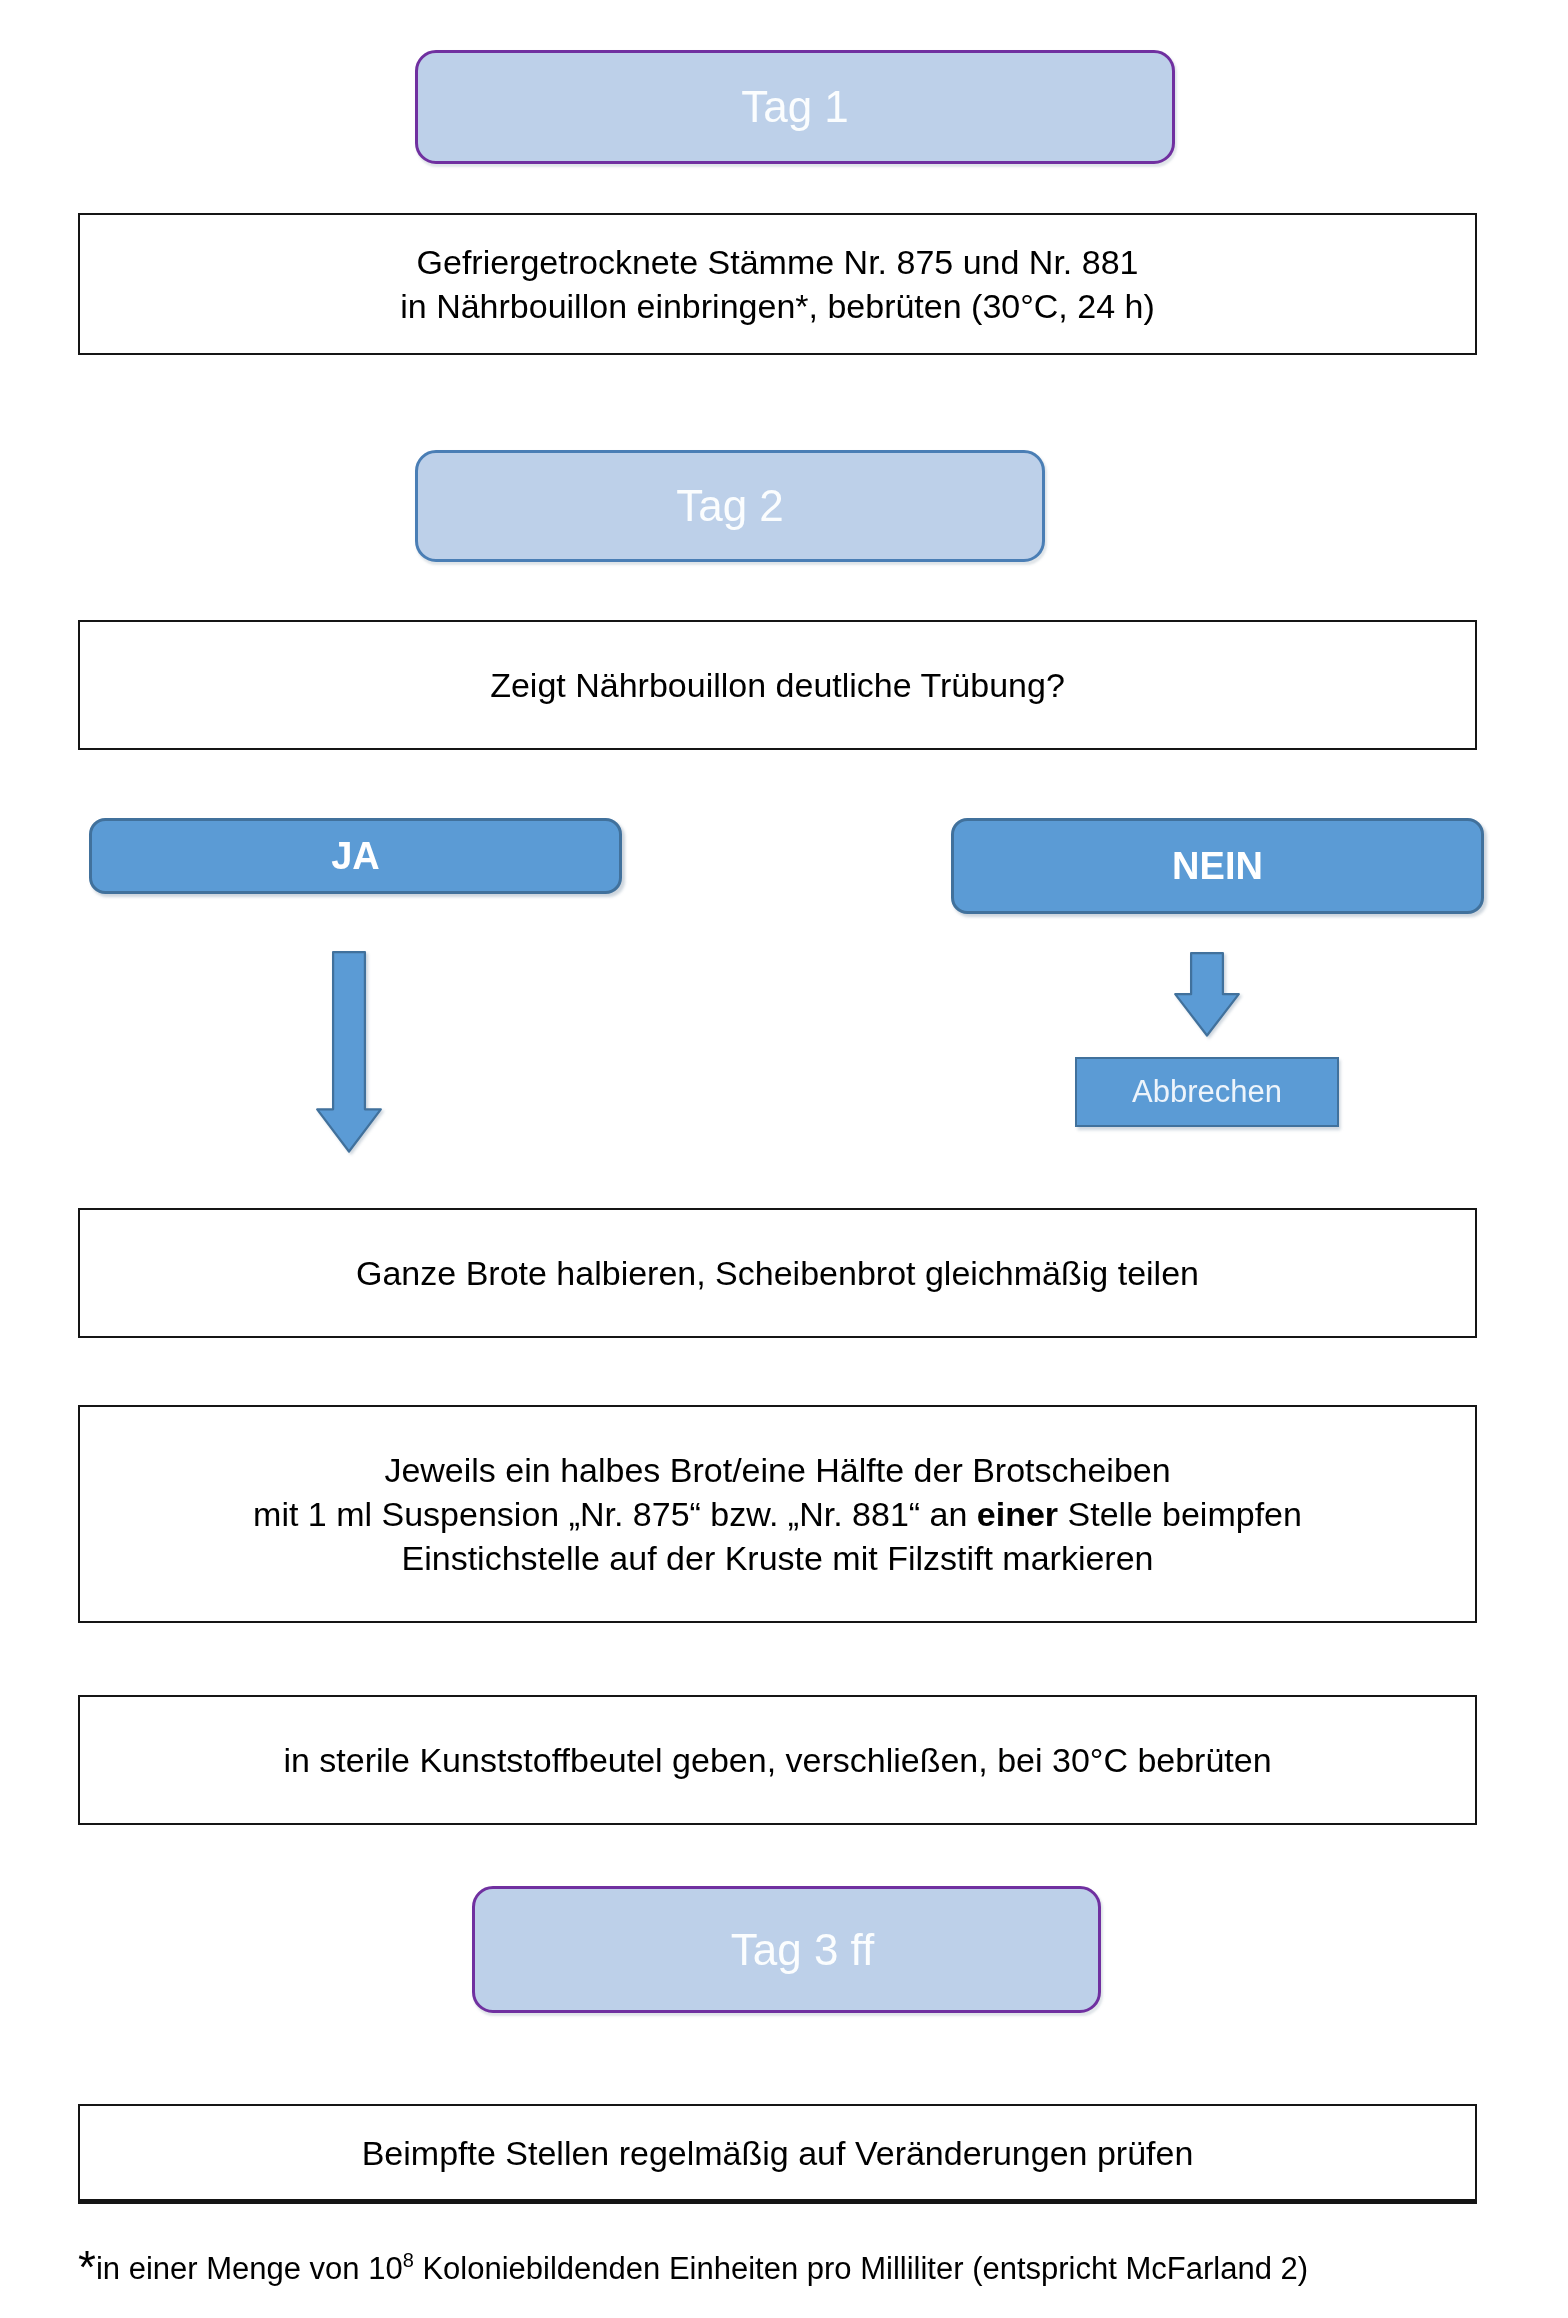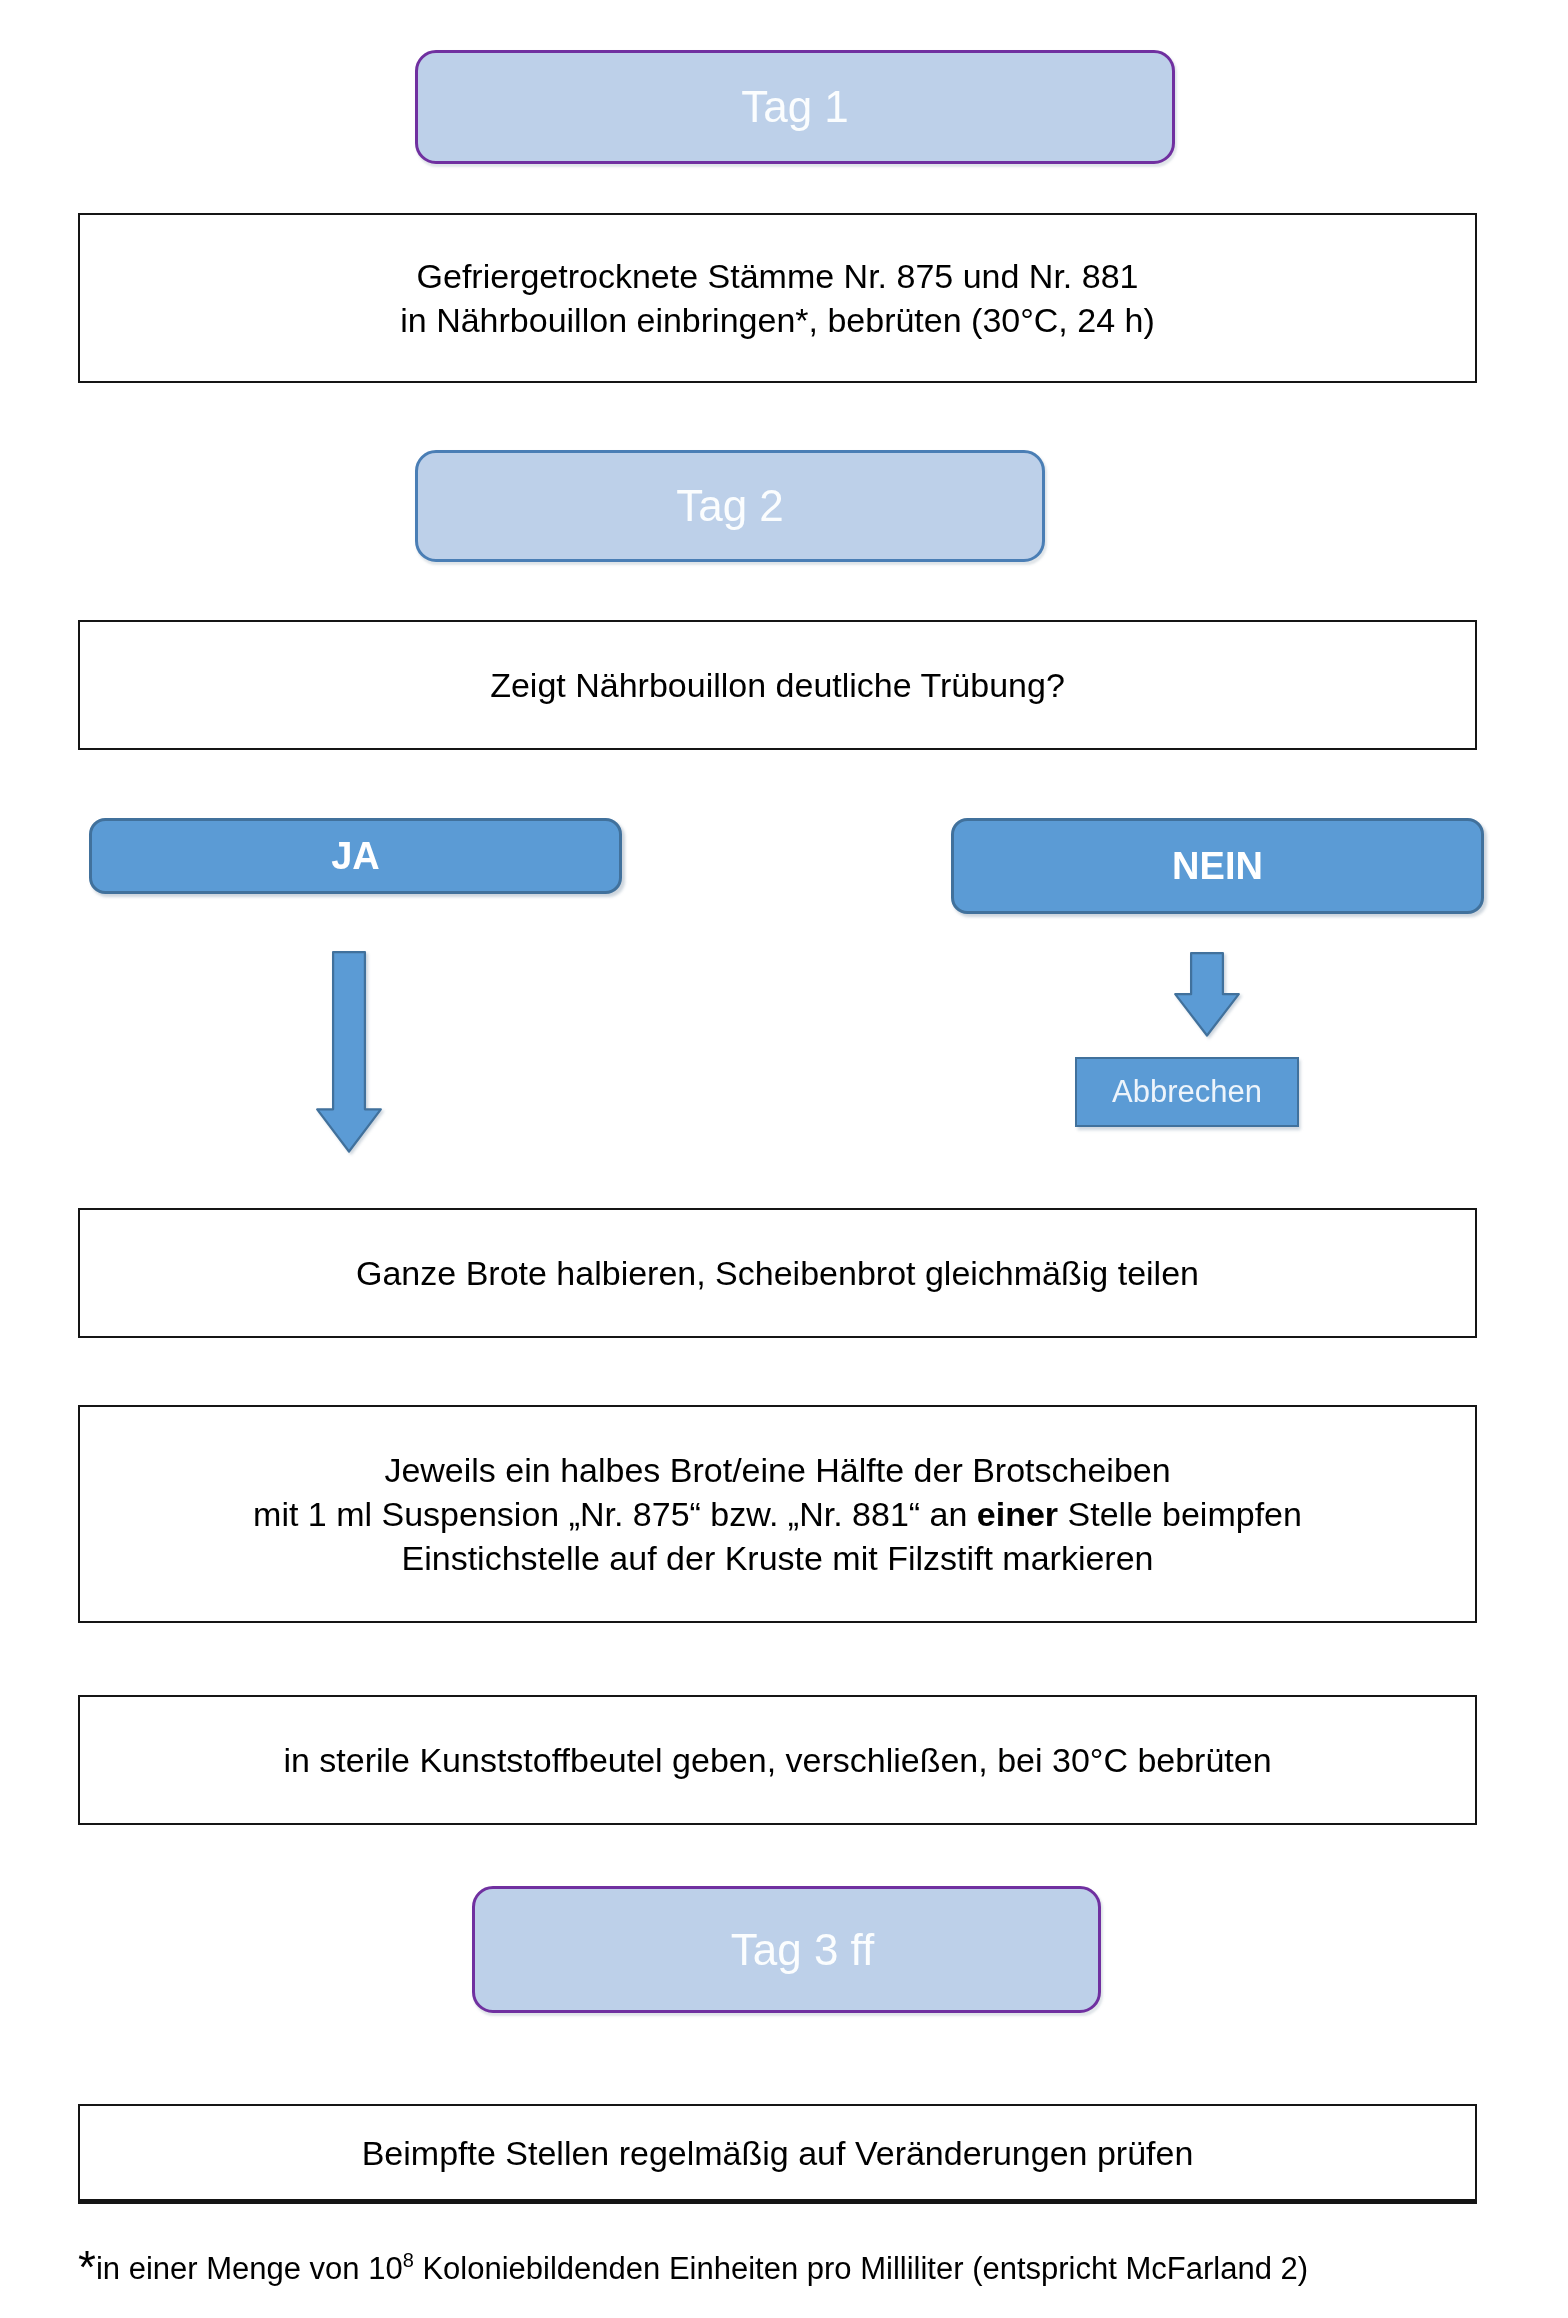--- a/index.html
+++ b/index.html
@@ -52,35 +52,35 @@
     border-radius: 16.3px;
     display: flex;
     align-items: center;
     justify-content: center;
     color: #ffffff;
     font-weight: bold;
     font-size: 38px;
     box-shadow: 2.2px 3px 3px rgba(130,150,170,0.40);
   }
   #tag1 { left: 415px; top: 50px;   width: 760px; height: 114px; }
-  #box1 { top: 213px;  height: 170px; text-align: right; }
+  #box1 { top: 213px;  height: 142px; text-align: right; }
   #tag2 { left: 415px; top: 450px;  width: 630px; height: 112px; }
   #box2 { top: 620px;  height: 130px; }
   #ja   { left: 89px;  top: 818px; width: 533px; height: 76px; }
   #nein { left: 951px; top: 818px; width: 533px; height: 96px; }
   .arrow {
     position: absolute;
     display: block;
     filter: drop-shadow(2.2px 2.2px 1.5px rgba(130,150,170,0.40));
   }
   #arrow-ja   { left: 316px;  top: 951px; }
   #arrow-nein { left: 1174px; top: 952px; }
   #abbrechen {
     position: absolute;
-    left: 1075px; top: 1057px; width: 224px; height: 70px;
+    left: 1075px; top: 1057px; width: 264px; height: 70px;
     box-sizing: border-box;
     background: #5b9bd5;
     border: 2.2px solid #41719c;
     display: flex;
     align-items: center;
     justify-content: center;
     color: #edf4fb;
     font-size: 31px;
     box-shadow: 2.2px 3px 3px rgba(130,150,170,0.40);
   }

